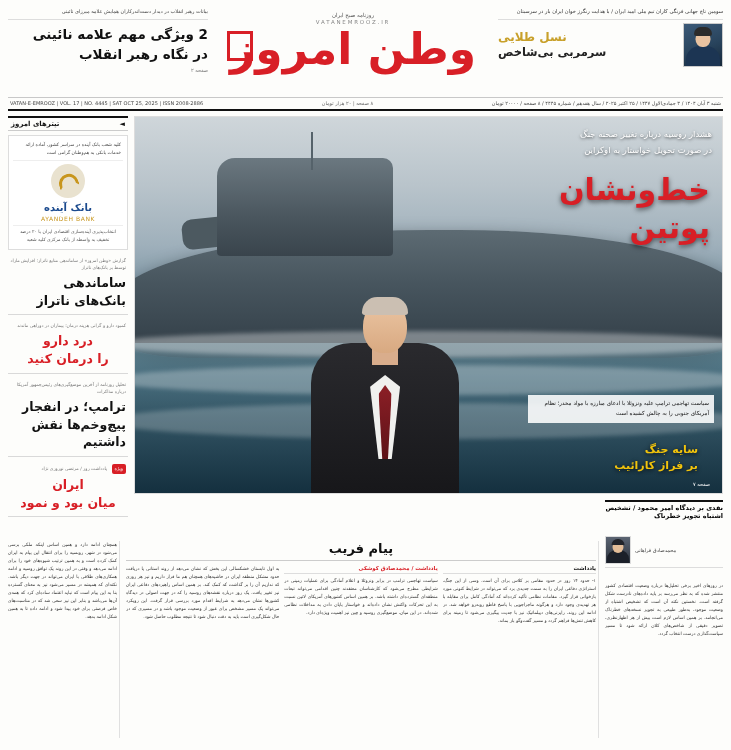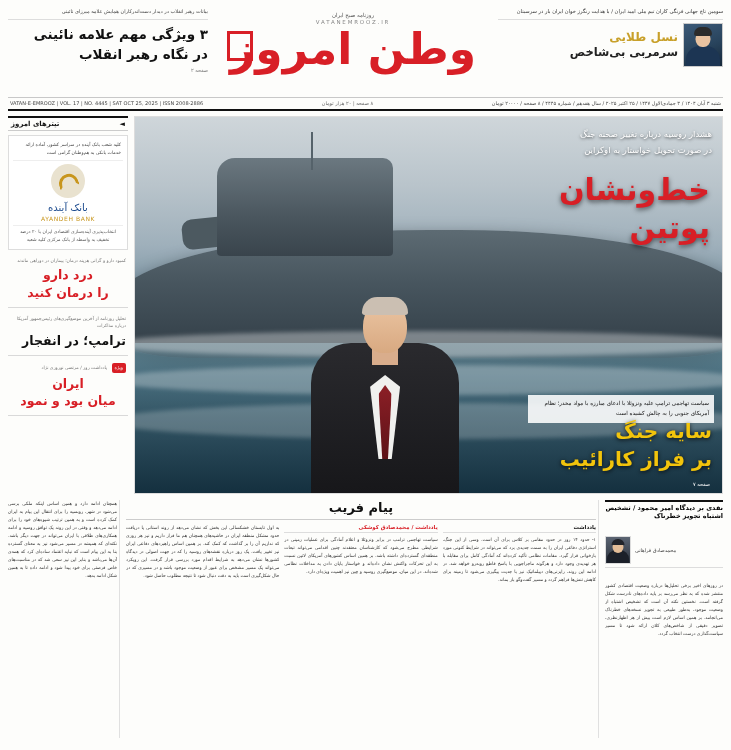--- a/index.html
+++ b/index.html
@@ -74,21 +74,21 @@
   }
   .mh-portrait .body {
     position: absolute;
     bottom: 0; left: 50%;
     transform: translateX(-50%);
     width: 34px; height: 20px;
     border-radius: 14px 14px 0 0;
     background: #1c3553;
   }
   .mh-teaser-text {
-    text-align: right;
+    text-align: left;
     flex: 1;
   }
   .mh-teaser-text .l1 {
     color: #c8a02a;
     font-size: 12px;
     font-weight: bold;
     line-height: 1.35;
   }
   .mh-teaser-text .l2 {
     color: #222;
@@ -332,24 +332,24 @@
     width: 186px;
     background: rgba(255,255,255,.88);
     padding: 4px 5px;
     font-size: 5.6px;
     line-height: 1.75;
     color: #111;
     text-align: right;
   }
   .lead-bl-title {
     position: absolute;
-    bottom: 20px; right: 10px;
+    bottom: 20px; right: 24px;
     text-align: right;
     color: #f2c40c;
-    font-size: 20px;
+    font-size: 11px;
     font-weight: bold;
     line-height: 1.4;
     text-shadow: 0 1px 4px rgba(0,0,0,.8);
   }
   .lead-page {
     position: absolute;
     bottom: 6px; right: 12px;
     color: #fff;
     font-size: 5px;
   }
@@ -387,21 +387,21 @@
   }
   .ad-logo .swirl {
     width: 20px; height: 14px;
     border: 3px solid #c8961e;
     border-radius: 12px 12px 0 0;
     border-bottom-color: transparent;
     transform: rotate(-18deg);
   }
   .ad-name {
     font-size: 10px;
-    font-weight: normal;
+    font-weight: bold;
     color: #1b4a8e;
     line-height: 1.3;
   }
   .ad-name-en {
     font-size: 6px;
     letter-spacing: .6px;
     color: #c8961e;
     margin-top: 1px;
   }
   .ad-sub {
@@ -454,20 +454,21 @@
   .lower {
     display: flex;
     flex-direction: row;
     gap: 6px;
     margin-top: 6px;
     height: 238px;
   }
   .col-block {
     border-right: 1px solid #e0e0e0;
     padding-right: 2px;
+    margin-top: 41px;
   }
   .text-col {
     font-size: 4.5px;
     line-height: 1.78;
     color: #333;
     text-align: justify;
     direction: rtl;
     overflow: hidden;
   }
   .editorial {
@@ -551,21 +552,21 @@
       <div class="supertitle">روزنامه صبح ایران</div>
       <div class="latin">VATANEMROOZ.IR</div>
       <div class="logo-wrap">
         <span class="logo-box"></span>
         <span class="logo-ar">وطن امروز</span>
       </div>
     </div>
 
     <div class="mh-left">
       <div class="kicker">بیانات رهبر انقلاب در دیدار دست‌اندرکاران همایش علامه میرزای نائینی</div>
-      <div class="h1">۳ ویژگی مهم علامه نائینی</div>
+      <div class="h1">2 ویژگی مهم علامه نائینی</div>
       <div class="h1">در نگاه رهبر انقلاب</div>
       <div class="sub">صفحه ۲</div>
     </div>
   </div>
 
   <div class="infobar">
     <div class="seg">شنبه ۳ آبان ۱۴۰۴ / ۳ جمادی‌الاول ۱۴۴۷ / ۲۵ اکتبر ۲۰۲۵ / سال هفدهم / شماره ۴۴۴۵ / ۸ صفحه / ۲۰۰۰۰ تومان</div>
     <div class="seg mid">۸ صفحه | ۲۰ هزار تومان</div>
     <div class="seg">VATAN-E-EMROOZ | VOL. 17 | NO. 4445 | SAT OCT 25, 2025 | ISSN 2008-2886</div>
   </div>
@@ -621,30 +622,36 @@
       <div class="ad-box">
         <div class="ad-top-txt">کلیه شعب بانک آینده در سراسر کشور، آماده ارائه خدمات بانکی به هم‌وطنان گرامی است</div>
         <div class="ad-logo">
             <div class="swirl"></div>
           </div>
         <div class="ad-name">بانک آینده</div>
         <div class="ad-name-en">AYANDEH BANK</div>
         <div class="ad-sub">انتخاب‌پذیری آینده‌سازی اقتصادی ایران با ۲۰ درصد تخفیف به واسطه از بانک مرکزی کلیه شعبه</div>
       </div>
 
+      <div class="rail-item">
+        <div class="rail-kicker">گزارش «وطن امروز» از ساماندهی منابع ناتراز؛ افزایش مازاد توسط بر بانک‌های ناتراز</div>
+        <div class="rail-title">ساماندهی</div>
+        <div class="rail-title">بانک‌های ناتراز</div>
+      </div>
 
       <div class="rail-item">
         <div class="rail-kicker">کمبود دارو و گرانی هزینه درمان؛ بیماران در دوراهی ماندند</div>
         <div class="rail-title red">درد دارو</div>
         <div class="rail-title red">را درمان کنید</div>
       </div>
 
       <div class="rail-item">
         <div class="rail-kicker">تحلیل روزنامه از آخرین موضع‌گیری‌های رئیس‌جمهور آمریکا درباره مذاکرات</div>
         <div class="rail-title">ترامپ؛ در انفجار</div>
+        <div class="rail-title">پیچ‌وخم‌ها نقش داشتیم</div>
       </div>
 
       <div class="rail-item">
         <div class="rail-kicker">
           <span class="rail-badge">ویژه</span>
           <span>یادداشت روز / مرتضی نوروزی‌ نژاد</span>
         </div>
         <div class="rail-title red">ایران</div>
         <div class="rail-title red">میان بود و نمود</div>
       </div>

